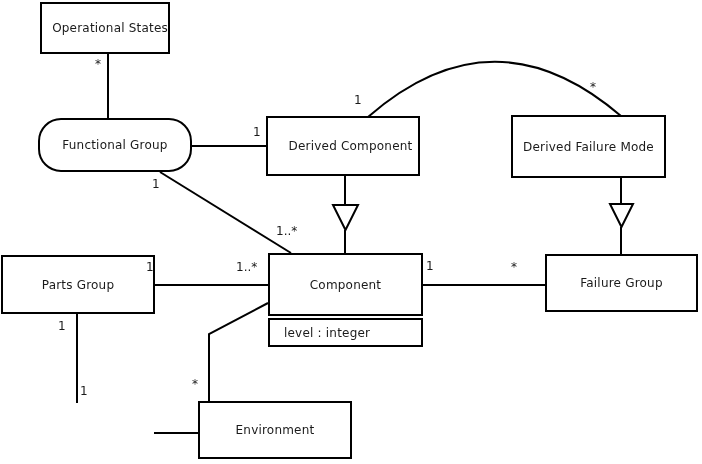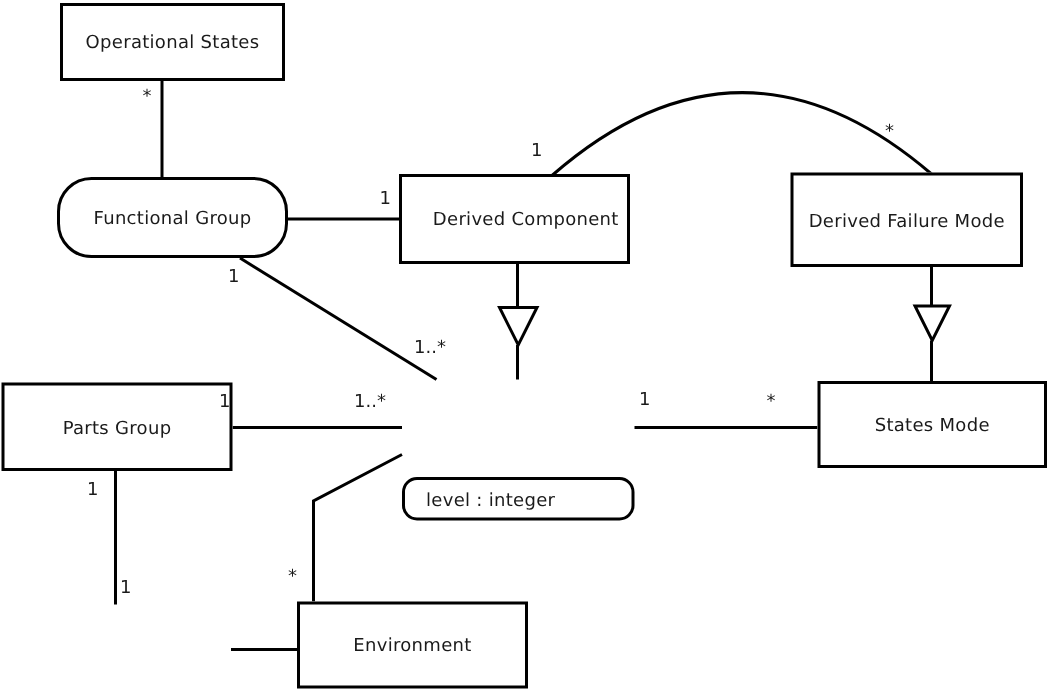--- a/index.html
+++ b/index.html
@@ -7,21 +7,21 @@
     position:relative; width:702px; height:464px; background:#ffffff;
     font-family:"DejaVu Sans","Liberation Sans",sans-serif; color:#1a1a1a;
     overflow:hidden;
   }
   .edges { position:absolute; left:0; top:0; z-index:1; }
   .cls {
     position:absolute; box-sizing:border-box; background:#ffffff;
     border:2px solid #000000; display:flex; align-items:center; justify-content:center;
     font-size:12px; letter-spacing:0.2px; z-index:2; white-space:nowrap;
   }
-  .cls.attr { justify-content:flex-start; padding-left:14px;border-radius:10px; }
+  .cls.attr { justify-content:flex-start; padding-left:14px; }
   .mult { position:absolute; font-size:12px; z-index:3; white-space:nowrap; }
 </style>
 </head>
 <body>
 
 <div class="stage">
 
   <svg class="edges" width="702" height="464" viewBox="0 0 702 464">
     <g stroke="#000000" stroke-width="2" fill="none">
       <path d="M108 54 V118"></path>
@@ -35,42 +35,45 @@
       <path d="M209 401 V334 L268 303"></path>
       <path d="M345 176 V205 M345 230 V253"></path>
       <path d="M621 178 V204 M621 227 V254"></path>
     </g>
     <g stroke="#000000" stroke-width="2" fill="#ffffff">
       <polygon points="333,205 358,205 345.5,230"></polygon>
       <polygon points="610,204 633,204 621.5,227"></polygon>
     </g>
   </svg>
 
-  <div class="cls" style="left:40px; top:2px; width:150px; height:52px;">
+  <div class="cls" style="left:40px; top:2px; width:130px; height:52px;justify-content:flex-end;">
     <span>Operational States</span>
   </div>
 
   <div class="cls" style="left:38px; top:118px; width:154px; height:54px;border-radius:23px;">
     <span>Functional Group</span>
   </div>
 
   <div class="cls" style="left:266px; top:116px; width:154px; height:60px;padding-left:15px;">
     <span>Derived Component</span>
   </div>
 
-  <div class="cls" style="left:527px; top:115px; width:155px; height:63px;">
+  <div class="cls" style="left:511px; top:115px; width:155px; height:63px;">
     <span>Derived Failure Mode</span>
   </div>
 
+  <div class="cls" style="left:268px; top:253px; width:155px; height:63px;">
+    <span>Component</span>
+  </div>
   <div class="cls attr" style="left:268px; top:318px; width:155px; height:29px;">
     <span>level : integer</span>
   </div>
 
   <div class="cls" style="left:545px; top:254px; width:153px; height:58px;">
-    <span>States Mode</span>
+    <span>Failure Group</span>
   </div>
 
   <div class="cls" style="left:1px; top:255px; width:154px; height:59px;">
     <span>Parts Group</span>
   </div>
 
 
   <div class="cls" style="left:198px; top:401px; width:154px; height:58px;align-items:center;">
     <span>Environment</span>
   </div>

